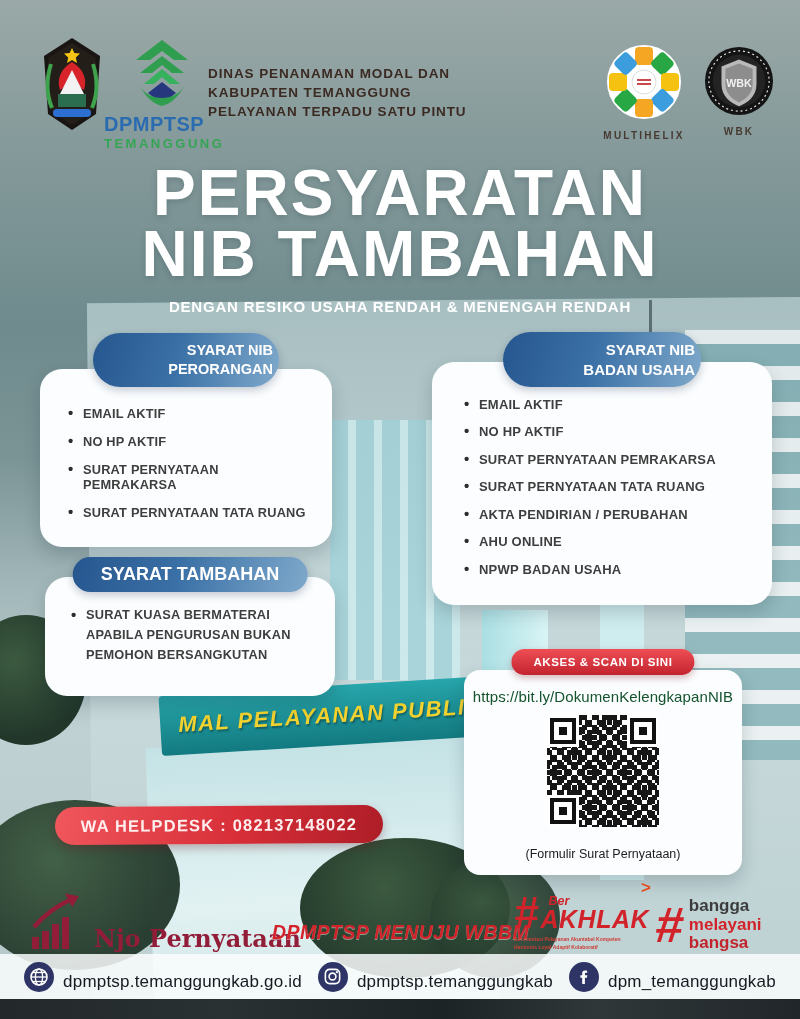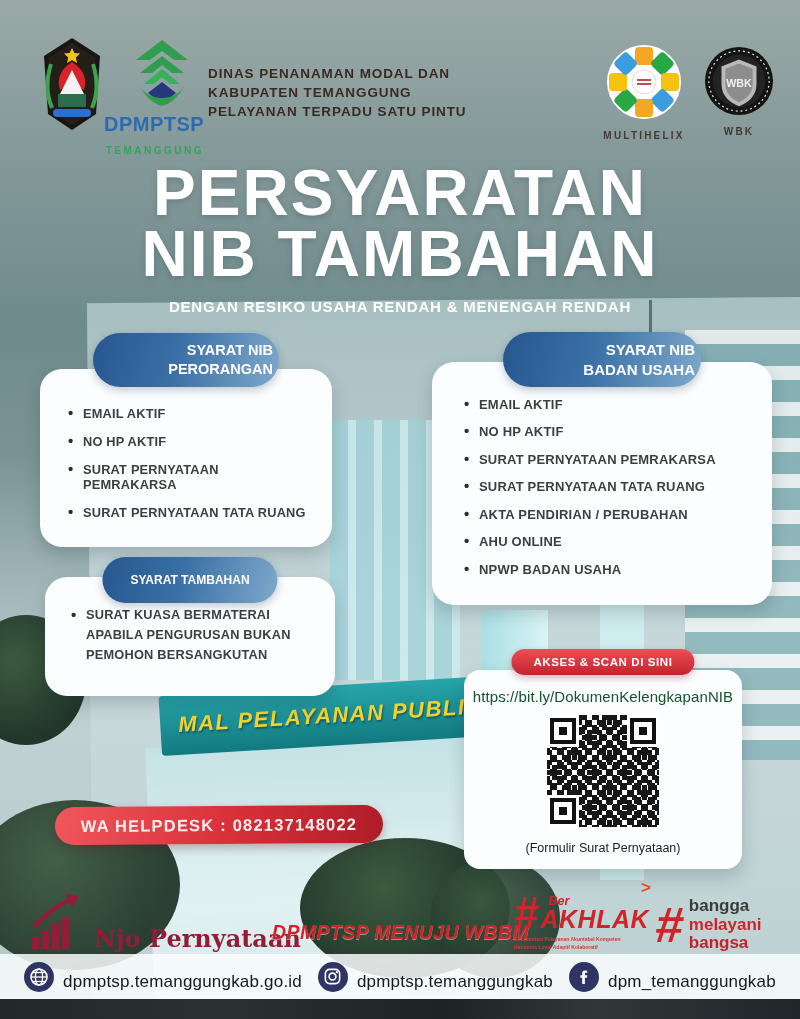--- a/index.html
+++ b/index.html
@@ -20,59 +20,59 @@
   .t1{left:-34px;top:615px;width:120px;height:130px}
   .t2{left:-30px;top:800px;width:210px;height:170px;opacity:.95}
   .t3{left:300px;top:838px;width:210px;height:140px}
   .t4{left:430px;top:858px;width:130px;height:120px;opacity:.9}
   .bottom-strip{position:absolute;left:0;top:999px;width:800px;height:20px;background:linear-gradient(90deg,#23292b 0%,#2a3133 28%,#1d2426 55%,#303738 75%,#20262a 100%);z-index:7}
 
   
   .crest{position:absolute;left:38px;top:36px;z-index:3}
   .dpmptsp-logo{position:absolute;left:104px;top:38px;width:100px;text-align:right;z-index:3}
   .dpmptsp-acronym{font-size:20px;font-weight:700;color:#2b6cb0;letter-spacing:.5px;line-height:1}
-  .dpmptsp-region{font-size:10px;font-weight:700;color:#35a554;letter-spacing:2.5px;margin-top:11px}
+  .dpmptsp-region{font-size:13px;font-weight:700;color:#35a554;letter-spacing:2.5px;margin-top:2px}
   .agency{position:absolute;left:208px;top:64px;font-size:13.5px;line-height:1.42;font-weight:700;color:#3b2a22;letter-spacing:.9px;z-index:3}
   .badge{position:absolute;text-align:center;z-index:3}
   .badge-multihelix{left:598px;top:44px;width:92px}
   .badge-wbk{left:697px;top:46px;width:84px}
   .badge-label{font-size:10px;font-weight:700;color:#463a31;letter-spacing:2.2px;margin-top:6px}
 
   
   .title-block{position:absolute;left:0;top:163px;width:100%;text-align:center;color:#fff;z-index:3}
   .title-line{font-size:64px;font-weight:800;letter-spacing:2px;line-height:.96;text-shadow:0 2px 6px rgba(40,60,65,.25)}
   .subtitle{margin-top:12px;font-size:15px;font-weight:700;letter-spacing:.8px}
 
   
   .card{position:absolute;background:#fbfdfe;border-radius:22px;box-shadow:0 8px 18px rgba(25,45,55,.20);z-index:4}
   .pill{position:absolute;left:50%;transform:translateX(-50%);background:linear-gradient(105deg,#27568f 0%,#3a70a6 45%,#7fa9cb 100%);color:#fff;text-align:right;border-radius:28px;font-weight:700;z-index:5;box-shadow:0 3px 8px rgba(20,40,70,.25)}
   .pill .l{display:block}
   .card-perorangan{left:40px;top:369px;width:292px;padding:24px 16px 14px 26px}
   .card-perorangan .pill{top:-36px;width:186px;padding:8px 6px;font-size:14.5px;line-height:1.3}
   .card-badan{left:432px;top:362px;width:340px;padding:22px 12px 16px 30px}
   .card-badan .pill{top:-30px;width:198px;padding:8px 6px;font-size:15px;line-height:1.3}
   .card-tambahan{left:45px;top:577px;width:290px;padding:24px 16px 26px 24px}
-  .card-tambahan .pill{top:-20px;padding:16px 28px;font-size:12px;white-space:nowrap}
+  .card-tambahan .pill{top:-20px;padding:7px 28px;font-size:18px;white-space:nowrap}
   .req{list-style:none}
   .req li{position:relative;padding-left:17px;font-size:12.8px;font-weight:700;color:#3e3e3e;letter-spacing:.2px;margin:13px 0}
   .req li::before{content:"•";position:absolute;left:2px;top:-2px;font-size:15px;color:#2c2c2c}
   .card-badan .req li{margin:12.5px 0;font-size:13px}
   .card-tambahan .req li{margin:4px 0;line-height:1.58;max-width:240px}
 
   
   .card-qr{left:464px;top:670px;width:278px;padding:18px 8px 14px;text-align:center;border-radius:16px}
   .pill-red{position:absolute;top:-21px;left:50%;transform:translateX(-50%);background:linear-gradient(180deg,#ef4e55,#c2232e);color:#fff;font-size:11.5px;font-weight:700;letter-spacing:.6px;padding:7px 22px;border-radius:22px;white-space:nowrap;box-shadow:0 3px 7px rgba(120,20,25,.3);z-index:5}
   .qr-url{font-size:15px;color:#14532d;letter-spacing:.1px}
   .qr{width:112px;height:112px;margin:10px auto 8px;position:relative;background:
       repeating-conic-gradient(#161616 0% 25%,transparent 0% 50%) 0px 0px/10px 10px,
       repeating-conic-gradient(#161616 0% 25%,#ffffff 0% 50%) 3px 5px/14px 14px}
   .qr .f{position:absolute;width:26px;height:26px;border:4px solid #111;background:#fff;box-shadow:0 0 0 3px #fff}
   .qr .f::after{content:"";position:absolute;left:5px;top:5px;width:8px;height:8px;background:#111}
   .f.tl{left:3px;top:3px}.f.tr{right:3px;top:3px}.f.bl{left:3px;bottom:3px}
-  .qr-caption{font-size:12.5px;color:#1d1d1d;margin-top:14px}
+  .qr-caption{font-size:12.5px;color:#1d1d1d;margin-top:20px}
 
   
   .helpdesk{position:absolute;left:55px;top:806px;width:328px;height:38px;border-radius:19px;background:linear-gradient(100deg,#f0575c 0%,#d82f39 55%,#ae1d27 100%);display:flex;align-items:center;justify-content:center;color:#ffeeee;font-size:16.5px;font-weight:700;letter-spacing:1.2px;z-index:4;box-shadow:0 4px 10px rgba(100,20,25,.3);transform:rotate(-.4deg)}
 
   
   .njo{position:absolute;left:30px;top:893px;display:flex;align-items:flex-end;gap:8px;z-index:5}
   .njo-text{font-family:"DejaVu Serif",serif;font-weight:700;color:#921d38;font-size:24px;line-height:1.06;text-align:center}
   .wbbm{position:absolute;left:272px;top:921px;font-size:19.5px;font-weight:800;font-style:italic;color:#d2232a;letter-spacing:.4px;z-index:5;text-shadow:0 1px 0 rgba(255,255,255,.45)}
   .berakhlak{position:absolute;left:514px;top:893px;z-index:5;color:#d2232a}
   .ba-top{display:flex;align-items:flex-start}

